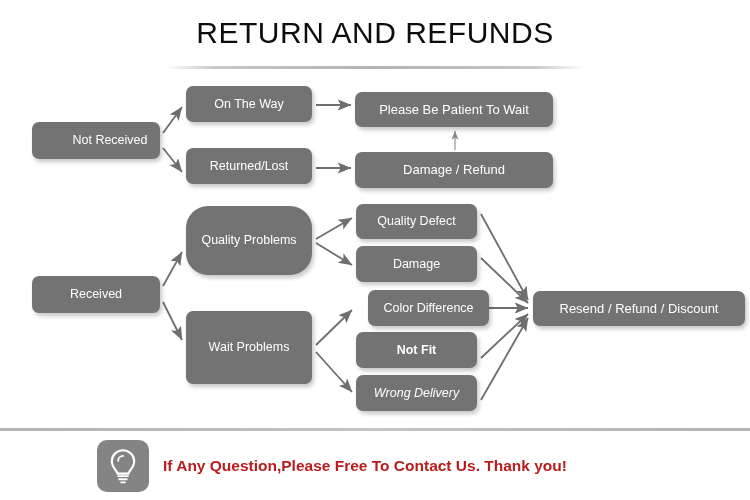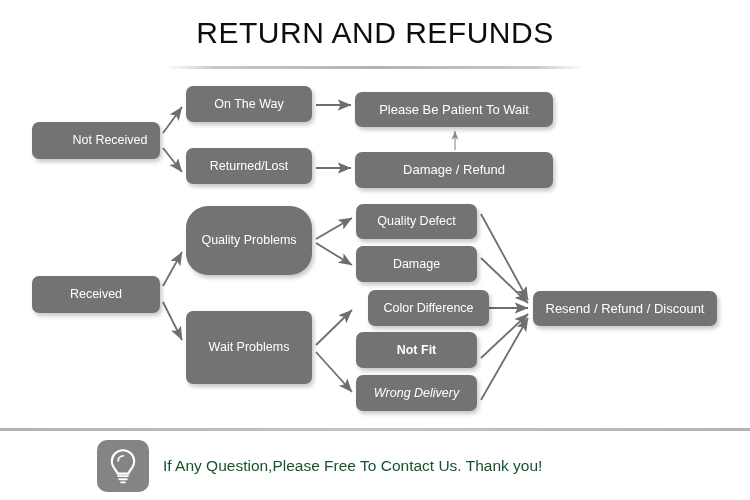--- a/index.html
+++ b/index.html
@@ -99,22 +99,23 @@
     border-radius: 10px;
     background: #848484;
     display: flex;
     align-items: center;
     justify-content: center;
     flex: 0 0 auto;
   }
   .footer-text {
     margin-left: 14px;
     font-size: 15.5px;
-    color: #14532d;
+    color: #b91c1c;
     white-space: nowrap;
+    font-weight: bold;
   }
 </style>
 </head>
 <body>
 
 <div id="page">
 
   <div class="title">RETURN AND REFUNDS</div>
   <div class="title-divider"></div>
 
@@ -176,21 +177,21 @@
     <div class="node" style="left:356px; top:204px; width:121px; height:35px;">Quality Defect</div>
 
     <div class="node" style="left:356px; top:246px; width:121px; height:36px;">Damage</div>
 
     <div class="node" style="left:356px; top:290px; width:121px; height:36px;margin-left:12px;">Color Difference</div>
 
     <div class="node" style="left:356px; top:332px; width:121px; height:36px;font-weight:bold;">Not Fit</div>
 
     <div class="node" style="left:356px; top:375px; width:121px; height:36px;font-style:italic;">Wrong Delivery</div>
 
-    <div class="node wide-label" style="left:533px; top:291px; width:184px; height:35px;">Resend / Refund / Discount</div>
+    <div class="node wide-label" style="left:533px; top:291px; width:212px; height:35px;">Resend / Refund / Discount</div>
 
   </div>
 
   <div class="footer-divider"></div>
 
   <div class="footer">
     <div class="bulb-icon">
       <svg width="34" height="38" viewBox="0 0 34 38" aria-hidden="true">
         <path d="M17 3.2c-6.2 0-11.2 4.9-11.2 11 0 3.9 2.0 6.6 3.7 8.8 1.1 1.4 1.9 2.5 2.1 3.6h10.8c0.2-1.1 1.0-2.2 2.1-3.6 1.7-2.2 3.7-4.9 3.7-8.8 0-6.1-5.0-11-11.2-11z" fill="none" stroke="#ffffff" stroke-width="2.1"></path>
         <path d="M12.2 13.8c0-2.7 2.2-4.9 4.9-4.9" fill="none" stroke="#ffffff" stroke-width="1.8" stroke-linecap="round"></path>

